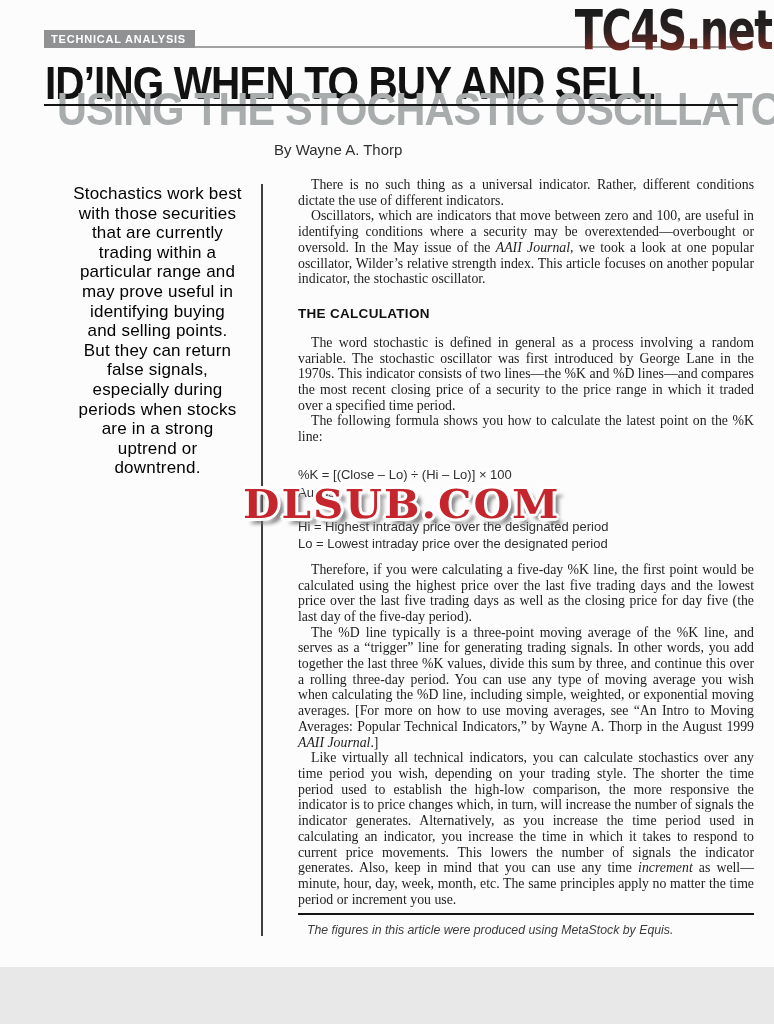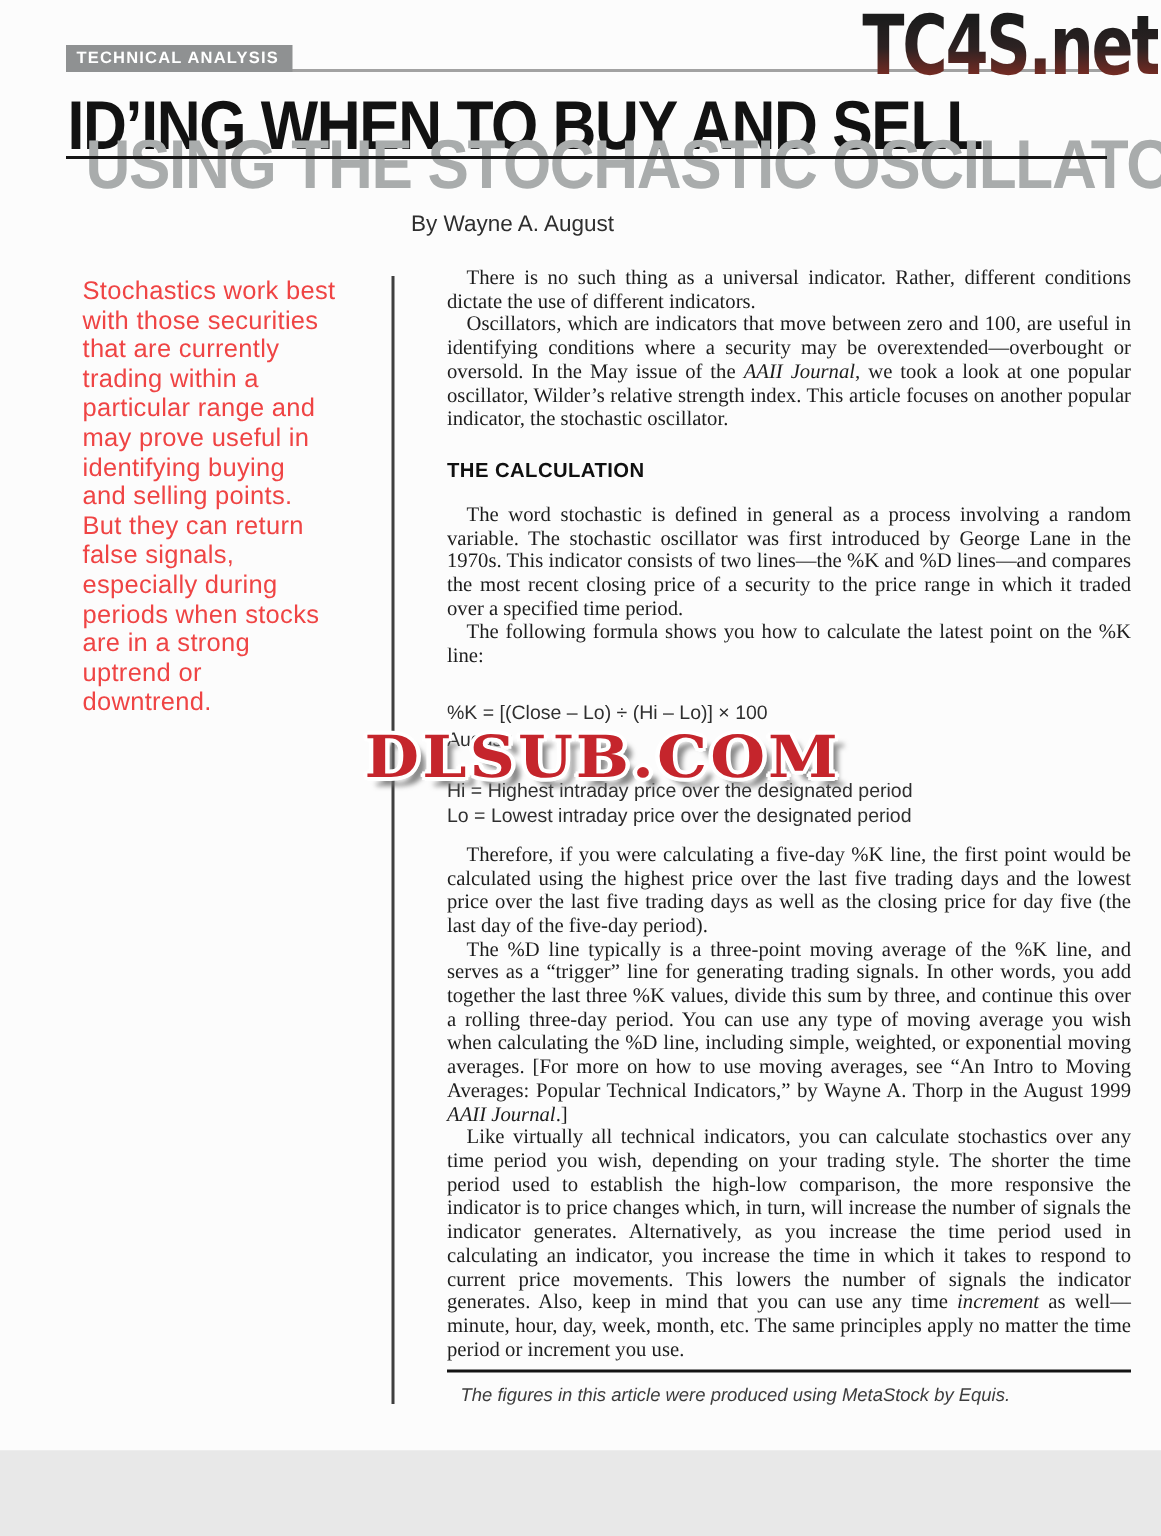--- a/index.html
+++ b/index.html
@@ -27,21 +27,21 @@
     letter-spacing:-1px;color:#a9acac;transform:scaleX(.90);transform-origin:0 0;
   }
   .byline{
     position:absolute;left:274px;top:141px;
     font-family:"Liberation Sans",sans-serif;font-size:15px;color:#2e2e2e;
   }
   
   .pull-quote{
     position:absolute;left:55px;top:184px;width:205px;
     font-family:"Liberation Sans",sans-serif;font-size:17px;line-height:19.6px;
-    letter-spacing:.2px;color:#ef4444;white-space:pre-line;
+    letter-spacing:.2px;color:#000000;white-space:pre-line;text-align:center;
   }
   .column-divider{position:absolute;left:261px;top:184px;width:2px;height:752px;background:#3f3f3f;}
   
   .main{
     position:absolute;left:298px;top:177px;width:456px;
     font-size:13.8px;line-height:15.7px;text-align:justify;
   }
   .main p{margin:0;text-indent:13px;}
   .section-heading{
     font-family:"Liberation Sans",sans-serif;font-weight:bold;font-size:13.5px;
@@ -104,21 +104,21 @@
   <div class="kicker-rule"></div>
   <div class="kicker-bar">
     <span>TECHNICAL ANALYSIS</span>
   </div>
   <div class="wm-top">TC4S.net</div>
 
   <div class="article-title">ID’ING WHEN TO BUY AND SELL</div>
   <div class="article-subtitle">USING THE STOCHASTIC OSCILLATOR</div>
   <div class="title-underline"></div>
 
-  <div class="byline">By Wayne A. August</div>
+  <div class="byline">By Wayne A. Thorp</div>
 
   <div class="pull-quote">Stochastics work best
 with those securities
 that are currently
 trading within a
 particular range and
 may prove useful in
 identifying buying
 and selling points.
 But they can return

